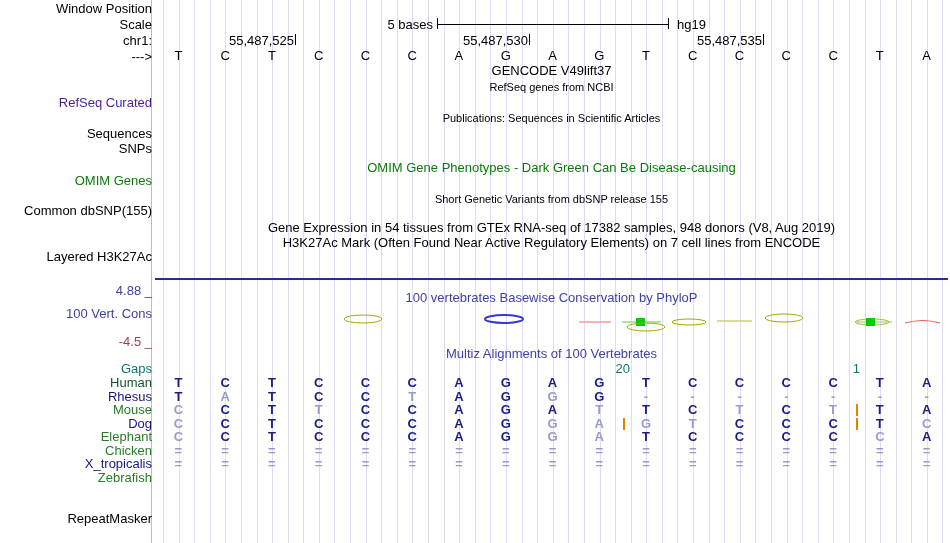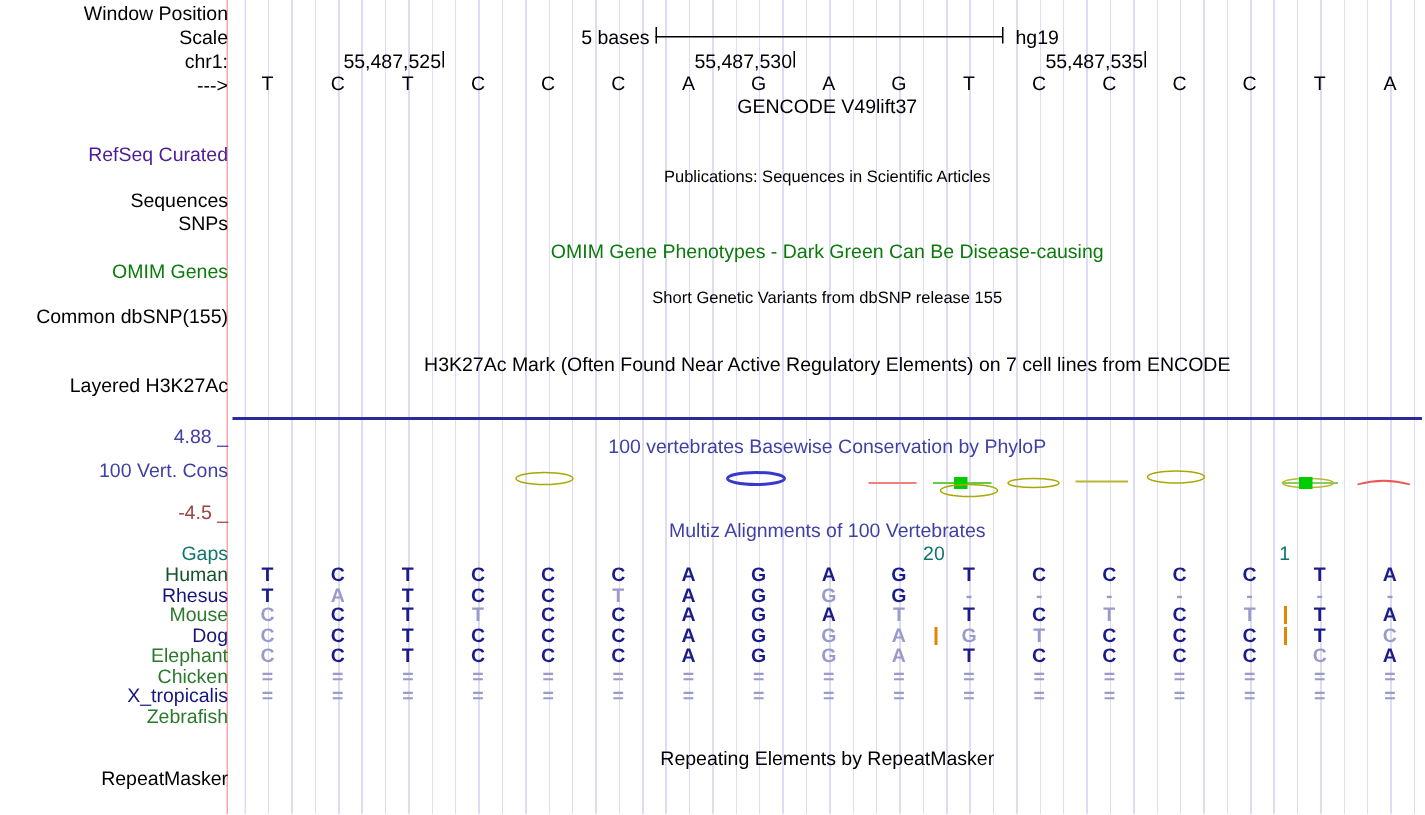--- a/index.html
+++ b/index.html
@@ -83,28 +83,29 @@
       <div class="seq-cell" style="left: 622.647px; width: 46.7647px;">T</div>
       <div class="seq-cell" style="left: 669.412px; width: 46.7647px;">C</div>
       <div class="seq-cell" style="left: 716.176px; width: 46.7647px;">C</div>
       <div class="seq-cell" style="left: 762.941px; width: 46.7647px;">C</div>
       <div class="seq-cell" style="left: 809.706px; width: 46.7647px;">C</div>
       <div class="seq-cell" style="left: 856.471px; width: 46.7647px;">T</div>
       <div class="seq-cell" style="left: 903.235px; width: 46.7647px;">A</div>
     </div>
 
   <div class="ctext" style="top:64px">GENCODE V49lift37</div>
+  <div class="ctext small" style="top:81px">RefSeq genes from NCBI</div>
   <div class="ctext small" style="top:112px">Publications: Sequences in Scientific Articles</div>
   <div class="ctext green" style="top:161px">OMIM Gene Phenotypes - Dark Green Can Be Disease-causing</div>
   <div class="ctext small" style="top:193px">Short Genetic Variants from dbSNP release 155</div>
+  <div class="ctext" style="top:221px">Gene Expression in 54 tissues from GTEx RNA-seq of 17382 samples, 948 donors (V8, Aug 2019)</div>
   <div class="ctext" style="top:236px">H3K27Ac Mark (Often Found Near Active Regulatory Elements) on 7 cell lines from ENCODE</div>
   <div class="cons-topline"></div>
   <div class="ctext blue" style="top:291px">100 vertebrates Basewise Conservation by PhyloP</div>
   <div class="ctext blue" style="top:347px">Multiz Alignments of 100 Vertebrates</div>
-  <div class="ctext" style="top:499px">Repeating Elements by RepeatMasker</div>
 
   <svg class="overlay" id="glyph-svg" width="950" height="543">
       <ellipse cx="363" cy="319" rx="19" ry="4" fill="none" stroke="#a8a800" stroke-width="1"></ellipse>
       <ellipse cx="504" cy="319" rx="19" ry="4" fill="none" stroke="#3838cc" stroke-width="2"></ellipse>
       <line x1="579" x2="611" y1="322" y2="322" stroke="#f08080" stroke-width="1.2"></line>
       <line x1="622" x2="661" y1="322" y2="322" stroke="#66cc44" stroke-width="1.2"></line>
       <rect x="636" y="318" width="9" height="8" fill="#00cc00"></rect>
       <ellipse cx="646" cy="327" rx="19" ry="4" fill="none" stroke="#a8a800" stroke-width="1"></ellipse>
       <ellipse cx="689" cy="322" rx="17" ry="3" fill="none" stroke="#a8a800" stroke-width="1"></ellipse>
       <line x1="717" x2="752" y1="321" y2="321" stroke="#b8b830" stroke-width="1.2"></line>

